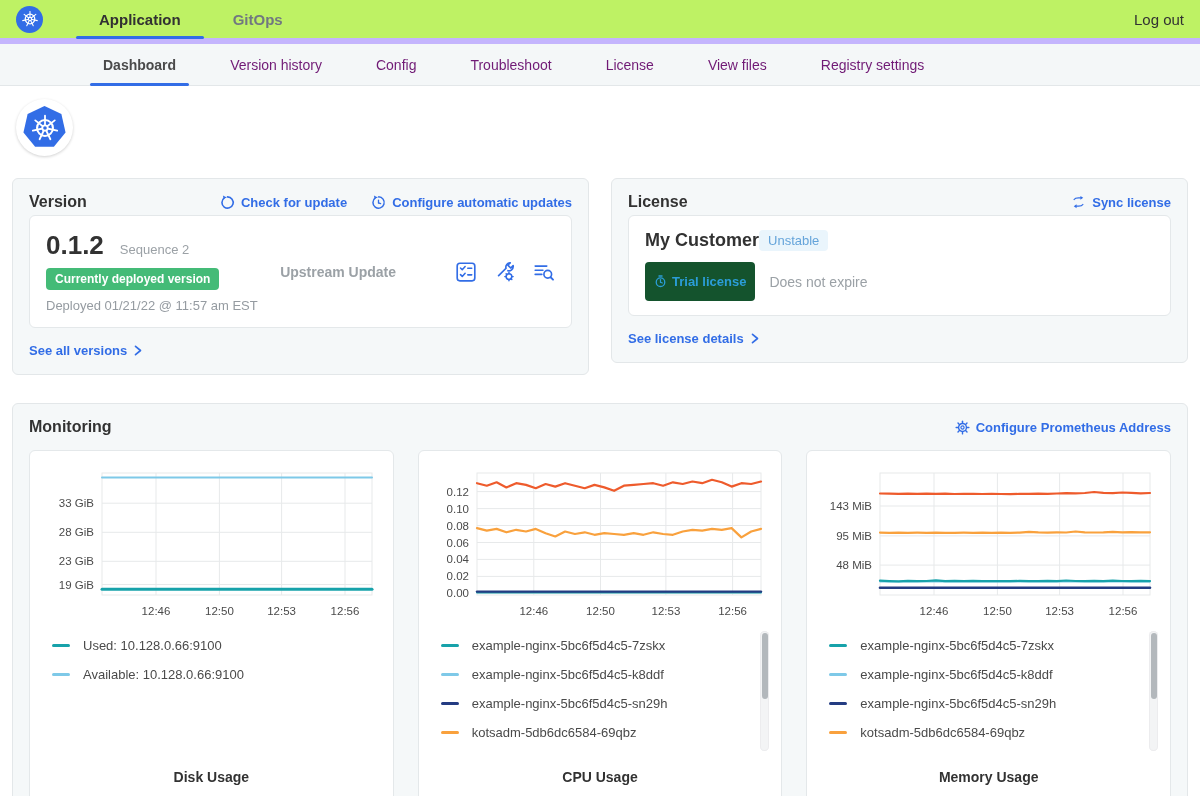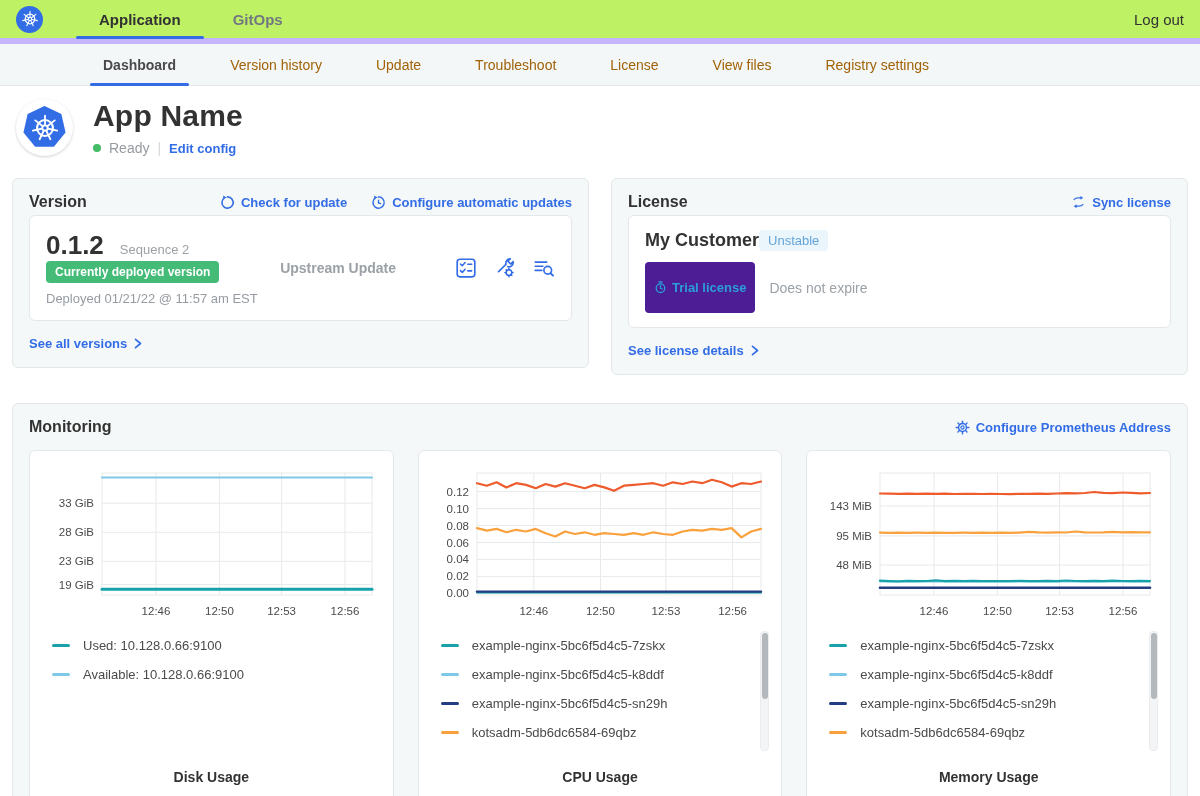--- a/index.html
+++ b/index.html
@@ -15,21 +15,21 @@
   .logo-circle { width:27px; height:27px; border-radius:50%; background:#326de6; display:flex; align-items:center; justify-content:center; }
   .topnav-tab { display:flex; align-items:center; padding:0 26px; font-size:15px; font-weight:600; color:#717880; position:relative; cursor:pointer; }
   .topnav-tab.active { color:#323232; }
   .topnav-tab.active::after { content:""; position:absolute; left:3px; right:3px; bottom:-1px; height:3px; background:#326de6; border-radius:2px; }
   .topnav-right { margin-left:auto; display:flex; align-items:center; gap:20px; }
   .add-app-btn { border:1.5px solid #326de6; color:#326de6; font-weight:700; font-size:13px; padding:8px 17px; border-radius:18px; background:#fff; cursor:pointer; font-family:inherit; }
   .logout { font-size:15px; color:#323232; cursor:pointer; }
 
   
   .subnav { height:42px; background:#f4f7f8; border-bottom:1px solid #e3e7e9; display:flex; align-items:stretch; padding-left:76px; }
-  .subnav-tab { display:flex; align-items:center; padding:0 27px; font-size:14px; color:#a16207; position:relative; cursor:pointer; }
+  .subnav-tab { display:flex; align-items:center; padding:0 27px; font-size:14px; color:#701a75; position:relative; cursor:pointer; }
   .subnav-tab.active { color:#4a4a4a; font-weight:600; }
   .subnav-tab.active::after { content:""; position:absolute; left:14px; right:14px; bottom:-1px; height:3px; background:#326de6; border-radius:2px; }
 
   
   .app-header { display:flex; align-items:center; gap:20px; padding:13px 16px 11px; }
   .avatar { width:57px; height:57px; border-radius:50%; background:#fff; box-shadow:0 1px 3px rgba(0,0,0,.18); display:flex; align-items:center; justify-content:center; }
   .heptagon { width:45px; height:45px; background:#326de6; display:flex; align-items:center; justify-content:center;
     clip-path:polygon(50% 2%, 87.5% 20%, 96.8% 61%, 70.8% 93%, 29.2% 93%, 3.2% 61%, 12.5% 20%); }
   .app-title { font-size:30px; font-weight:700; color:#323232; letter-spacing:.2px; }
   .status-row { display:flex; align-items:center; gap:8px; margin-top:7px; font-size:14px; color:#959ba1; }
@@ -42,32 +42,32 @@
   .card { flex:1; background:#f5f8f9; border:1px solid #e3e7e9; border-radius:6px; padding:14px 16px 15px; }
   .card-head { display:flex; align-items:center; margin-bottom:4px; }
   .card-title { font-size:16px; font-weight:700; color:#323232; }
   .card-links { margin-left:auto; display:flex; gap:24px; }
   .inner { background:#fff; border:1px solid #e4e8ea; border-radius:6px; padding:14px 16px; }
   .v-inner { display:flex; align-items:center; }
   .v-left { width:46%; }
   .v-num-row { display:flex; align-items:baseline; gap:16px; }
   .v-num { font-size:26px; font-weight:700; color:#323232; }
   .v-seq { font-size:13px; color:#9ba1a6; }
-  .deployed-badge { display:inline-block; background:#44bb77; color:#fff; font-size:12px; font-weight:700; padding:4px 9px; border-radius:4px;text-align:center; }
+  .deployed-badge { display:inline-block; margin-top:7px; background:#44bb77; color:#fff; font-size:12px; font-weight:700; padding:4px 9px; border-radius:4px;text-align:center; }
   .v-deployed { margin-top:8px; font-size:13px; color:#959ba1; }
   .v-mid { flex:1; font-size:14px; font-weight:600; color:#9ba1a6; }
   .v-icons { display:flex; gap:17px; color:#326de6; align-items:center; }
   .v-icons span { cursor:pointer; display:flex; }
   .card-foot { margin-top:13px; }
 
   .l-name-row { display:flex; align-items:center; }
   .l-name { font-size:18px; font-weight:700; color:#323232; }
   .badge-light { background:#eaf5fc; color:#65a4da; font-size:13px; padding:3px 9px; border-radius:4px; }
   .l-row2 { display:flex; align-items:center; gap:14px; margin-top:11px; }
-  .badge-trial { background:#4c1d95; color:#2b9dd8; font-size:13px; font-weight:700; padding:18px 9px; border-radius:4px; display:inline-flex; align-items:center; gap:5px; }
+  .badge-trial { background:#14532d; color:#2b9dd8; font-size:13px; font-weight:700; padding:12px 9px; border-radius:4px; display:inline-flex; align-items:center; gap:5px; }
   .l-expiry { font-size:14px; color:#9ba1a6; }
 
   
   .monitoring { margin:28px 12px 12px; background:#f5f8f9; border:1px solid #e3e7e9; border-radius:6px; padding:14px 16px 16px; }
   .mon-head { display:flex; align-items:center; margin-bottom:14px; }
   .charts-row { display:flex; gap:24px; }
   .chart-panel { flex:1; background:#fff; border:1px solid #e4e8ea; border-radius:6px; padding:14px 10px 16px; display:flex; flex-direction:column; }
   .legend { position:relative; height:126px; margin-top:8px; padding-left:12px; }
   .legend-item { display:flex; align-items:center; gap:13px; height:29px; font-size:13px; color:#4a4a4a; }
   .dash { width:18px; height:3px; border-radius:2px; flex:none; }
@@ -109,21 +109,21 @@
 </nav>
 
 <nav class="subnav">
   <div class="subnav-tab active">
       <span>Dashboard</span>
     </div>
   <div class="subnav-tab">
       <span>Version history</span>
     </div>
   <div class="subnav-tab">
-      <span>Update</span>
+      <span>Config</span>
     </div>
   <div class="subnav-tab">
       <span>Troubleshoot</span>
     </div>
   <div class="subnav-tab">
       <span>License</span>
     </div>
   <div class="subnav-tab">
       <span>View files</span>
     </div>
@@ -141,29 +141,20 @@
             <line x1="10" y1="10" x2="16.5" y2="4.9"></line>
           <line x1="10" y1="10" x2="18.1" y2="11.8"></line>
             <line x1="10" y1="10" x2="13.6" y2="17.5"></line>
           <line x1="10" y1="10" x2="6.4" y2="17.5"></line>
             <line x1="10" y1="10" x2="1.9" y2="11.8"></line>
           <line x1="10" y1="10" x2="3.5" y2="4.9"></line>
         </g>
         <circle cx="10" cy="10" r="5.3" fill="none" stroke="#fff" stroke-width="1.4"></circle>
         <circle cx="10" cy="10" r="1.8" fill="#326de6" stroke="#fff" stroke-width="1.2"></circle>
       </svg>
-    </div>
-  </div>
-  <div>
-    <h1 class="app-title">App Name</h1>
-    <div class="status-row">
-      <span class="dot"></span>
-      <span>Ready</span>
-      <span class="vdiv">|</span>
-      <span class="link">Edit config</span>
     </div>
   </div>
 </header>
 
 <div class="cards-row">
 
   <section class="card">
     <div class="card-head">
       <span class="card-title">Version</span>
       <div class="card-links">

